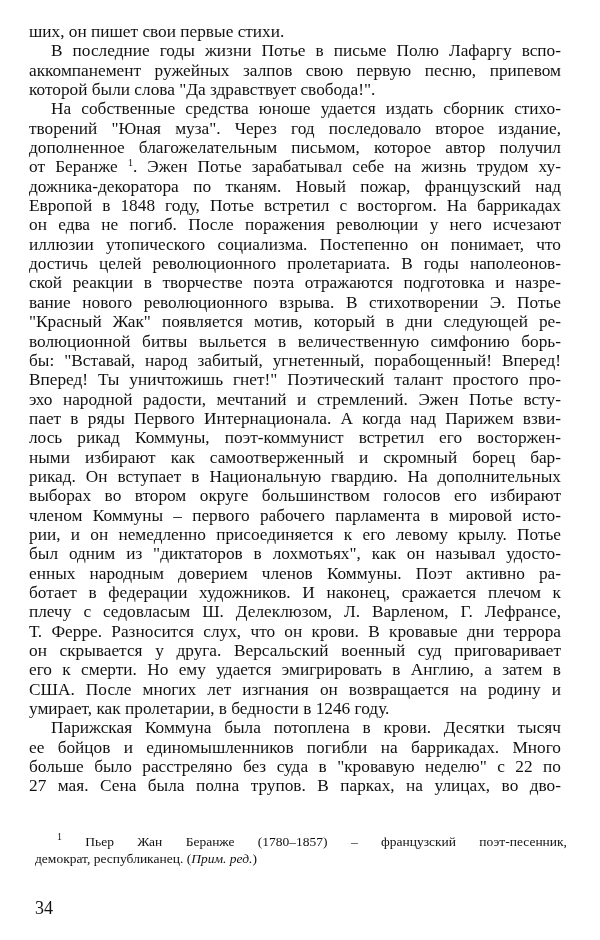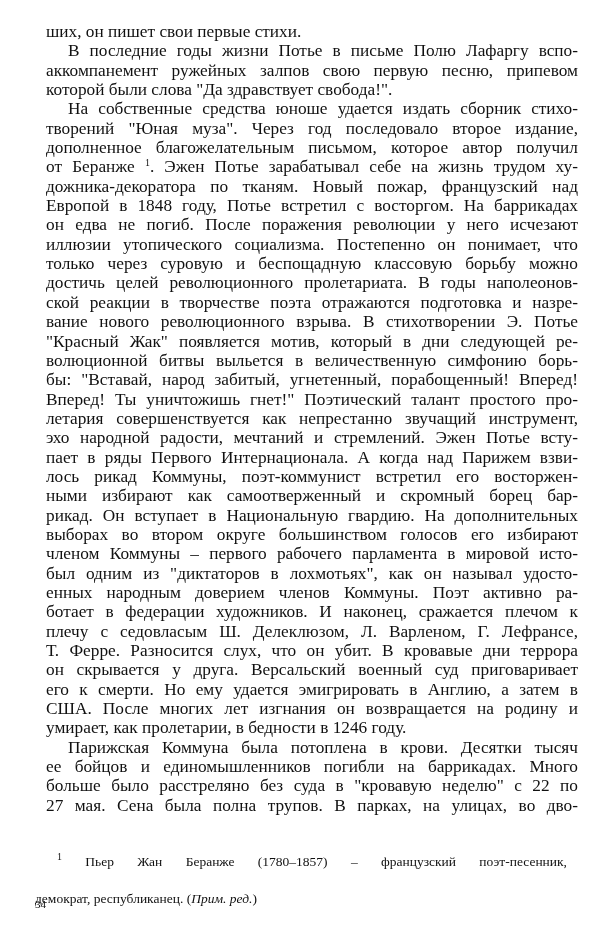--- a/index.html
+++ b/index.html
@@ -1,75 +1,74 @@
 <!DOCTYPE html>
 <html><head>
 <meta charset="utf-8">
 <style>
   html, body { margin: 0; padding: 0; background: #ffffff; }
   body { width: 600px; height: 940px; position: relative; overflow: hidden; }
   .page {
-    position: absolute; left: 46px; top: 22px; width: 532px;
+    position: absolute; left: 29px; top: 22px; width: 532px;
     font-family: "Liberation Serif", serif; color: #111111;
   }
   .body-text { font-size: 17.3px; line-height: 19.35px; }
   .line { display: block; white-space: nowrap; text-align: justify; text-align-last: justify; height: 19.35px; }
   .line.last { text-align-last: left; }
   .line.indent { padding-left: 22px; }
   sup.fn { font-size: 10px; vertical-align: 6px; line-height: 0; }
   .footnote {
     position: absolute; left: 35px; top: 833px; width: 532px;
     font-family: "Liberation Serif", serif; font-size: 13.5px; line-height: 17px; color: #111;
   }
-  .footnote .line { height: 17px; margin-top: 20px; }
+  .footnote .line { height: 17px; }
   .footnote .indent { padding-left: 22px; }
   .footnote em { font-style: italic; }
   .page-number {
     position: absolute; left: 35px; top: 898px;
-    font-family: "Liberation Serif", serif; font-size: 11px; color: #111;
+    font-family: "Liberation Serif", serif; font-size: 18px; color: #111;
   }
 </style>
 </head>
 <body>
 
 <div class="page">
   <div class="body-text" id="body-text">
       <span class="line last"><span>ших, он пишет свои первые стихи.</span></span>
       <span class="line indent"><span>В последние годы жизни Потье в письме Полю Лафаргу вспо-</span></span>
       <span class="line"><span>аккомпанемент ружейных залпов свою первую песню, припевом</span></span>
       <span class="line last"><span>которой были слова "Да здравствует свобода!".</span></span>
       <span class="line indent"><span>На собственные средства юноше удается издать сборник стихо-</span></span>
       <span class="line"><span>творений "Юная муза". Через год последовало второе издание,</span></span>
       <span class="line"><span>дополненное благожелательным письмом, которое автор получил</span></span>
       <span class="line"><span>от Беранже</span> <sup class="fn">1</sup><span>. Эжен Потье зарабатывал себе на жизнь трудом ху-</span></span>
       <span class="line"><span>дожника-декоратора по тканям. Новый пожар, французский над</span></span>
       <span class="line"><span>Европой в 1848 году, Потье встретил с восторгом. На баррикадах</span></span>
       <span class="line"><span>он едва не погиб. После поражения революции у него исчезают</span></span>
       <span class="line"><span>иллюзии утопического социализма. Постепенно он понимает, что</span></span>
-      <span class="line"><span>только через суровую и беспощадную классовую борьбу можно</span></span>
       <span class="line"><span>достичь целей революционного пролетариата. В годы наполеонов-</span></span>
       <span class="line"><span>ской реакции в творчестве поэта отражаются подготовка и назре-</span></span>
       <span class="line"><span>вание нового революционного взрыва. В стихотворении Э. Потье</span></span>
       <span class="line"><span>"Красный Жак" появляется мотив, который в дни следующей ре-</span></span>
       <span class="line"><span>волюционной битвы выльется в величественную симфонию борь-</span></span>
       <span class="line"><span>бы: "Вставай, народ забитый, угнетенный, порабощенный! Вперед!</span></span>
       <span class="line"><span>Вперед! Ты уничтожишь гнет!" Поэтический талант простого про-</span></span>
-      <span class="line"><span>летария совершенствуется как непрестанно звучащий инструмент,</span></span>
       <span class="line"><span>эхо народной радости, мечтаний и стремлений. Эжен Потье всту-</span></span>
       <span class="line"><span>пает в ряды Первого Интернационала. А когда над Парижем взви-</span></span>
       <span class="line"><span>лось рикад Коммуны, поэт-коммунист встретил его восторжен-</span></span>
       <span class="line"><span>ными избирают как самоотверженный и скромный борец бар-</span></span>
       <span class="line"><span>рикад. Он вступает в Национальную гвардию. На дополнительных</span></span>
       <span class="line"><span>выборах во втором округе большинством голосов его избирают</span></span>
       <span class="line"><span>членом Коммуны – первого рабочего парламента в мировой исто-</span></span>
+      <span class="line"><span>рии, и он немедленно присоединяется к его левому крылу. Потье</span></span>
       <span class="line"><span>был одним из "диктаторов в лохмотьях", как он называл удосто-</span></span>
       <span class="line"><span>енных народным доверием членов Коммуны. Поэт активно ра-</span></span>
       <span class="line"><span>ботает в федерации художников. И наконец, сражается плечом к</span></span>
       <span class="line"><span>плечу с седовласым Ш. Делеклюзом, Л. Варленом, Г. Лефрансе,</span></span>
-      <span class="line"><span>Т. Ферре. Разносится слух, что он убит. В кровавые дни террора</span></span>
+      <span class="line"><span>Т. Ферре. Разносится слух, что он крови. В кровавые дни террора</span></span>
       <span class="line"><span>он скрывается у друга. Версальский военный суд приговаривает</span></span>
       <span class="line"><span>его к смерти. Но ему удается эмигрировать в Англию, а затем в</span></span>
       <span class="line"><span>США. После многих лет изгнания он возвращается на родину и</span></span>
       <span class="line last"><span>умирает, как пролетарии, в бедности в 1246 году.</span></span>
       <span class="line indent"><span>Парижская Коммуна была потоплена в крови. Десятки тысяч</span></span>
       <span class="line"><span>ее бойцов и единомышленников погибли на баррикадах. Много</span></span>
       <span class="line"><span>больше было расстреляно без суда в "кровавую неделю" с 22 по</span></span>
       <span class="line"><span>27 мая. Сена была полна трупов. В парках, на улицах, во дво-</span></span>
     </div>
 </div>

